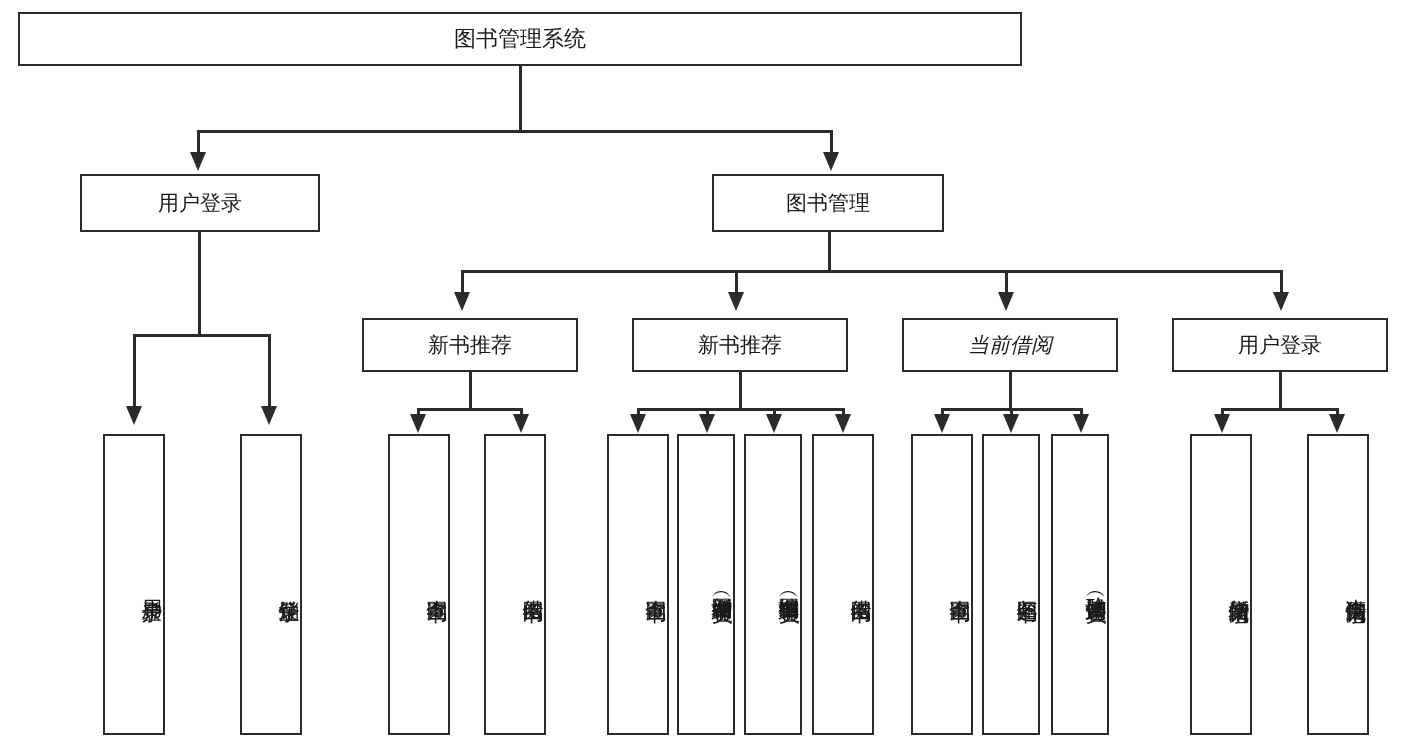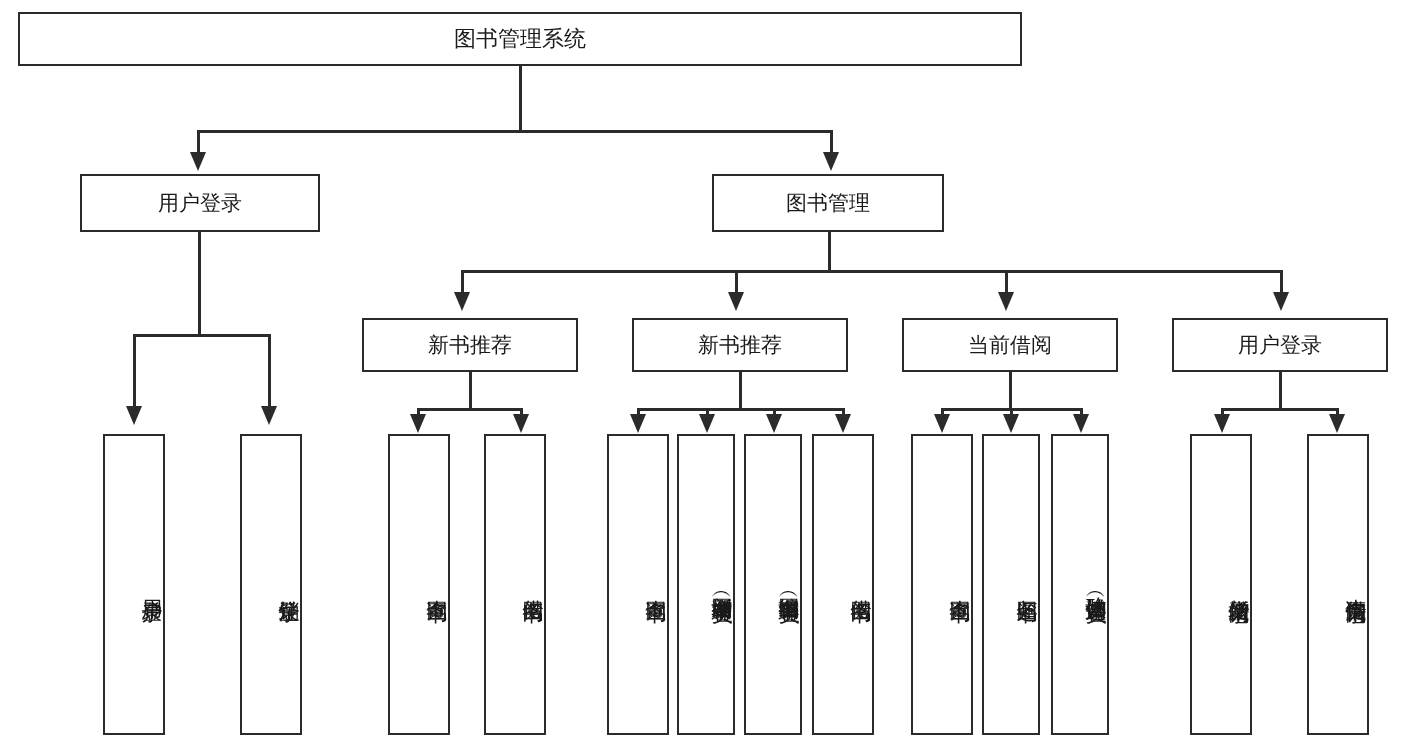--- a/index.html
+++ b/index.html
@@ -116,21 +116,21 @@
   <div class="arrow" style="left:998px; top:292px;"></div>
   <div class="edge vline" style="left:1280px; top:270px; height:24px;"></div>
   <div class="arrow" style="left:1273px; top:292px;"></div>
 
   <div class="node h" style="left:362px; top:318px; width:216px; height:54px;">
     <span class="txt">新书推荐</span>
   </div>
   <div class="node h" style="left:632px; top:318px; width:216px; height:54px;">
     <span class="txt">新书推荐</span>
   </div>
-  <div class="node h" style="left:902px; top:318px; width:216px; height:54px;">
+  <div class="node h" style="left:902px; top:318px; width:216px; height:54px;font-style:italic;">
     <span class="txt">当前借阅</span>
   </div>
   <div class="node h" style="left:1172px; top:318px; width:216px; height:54px;">
     <span class="txt">用户登录</span>
   </div>
 
   <div class="edge vline" style="left:469px; top:372px; height:38px;"></div>
   <div class="edge hline" style="left:417px; top:408px; width:106px;"></div>
   <div class="edge vline" style="left:417px; top:408px; height:14px;"></div>
   <div class="arrow" style="left:410px; top:414px;"></div>

